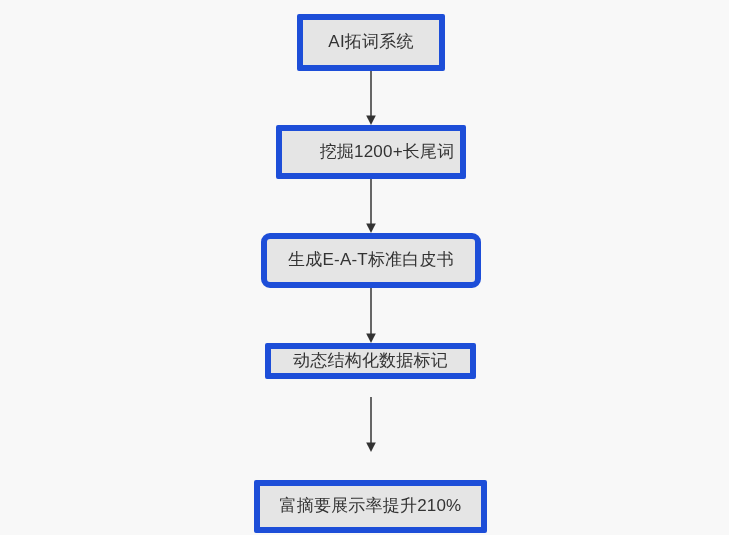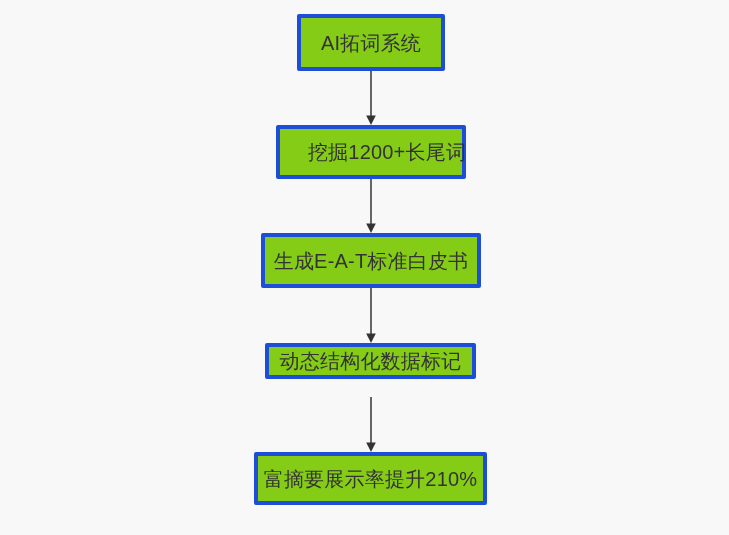--- a/index.html
+++ b/index.html
@@ -14,28 +14,28 @@
     overflow: hidden;
   }
   #flowchart {
     position: relative;
     width: 729px;
     height: 535px;
   }
   .node {
     position: absolute;
     box-sizing: border-box;
-    background: #84cc16;
-    border: 4px solid #1d4ed8;
+    background: #e5e5e5;
+    border: 6px solid #1d4ed8;
     border-radius: 2px;
     display: flex;
     align-items: center;
     justify-content: center;
     color: #333333;
-    font-size: 20px;
+    font-size: 17px;
     line-height: 1.2;
     letter-spacing: 0.2px;
     white-space: nowrap;
   }
   .edge-svg {
     position: absolute;
     left: 0;
     top: 0;
     width: 729px;
     height: 535px;
@@ -75,25 +75,25 @@
   </svg>
 
   <div class="node" style="left:297px; top:14px; width:148px; height:57px;">
     <span>AI拓词系统</span>
   </div>
 
   <div class="node" style="left:276px; top:125px; width:190px; height:54px;padding-left:32px;">
     <span>挖掘1200+长尾词</span>
   </div>
 
-  <div class="node" style="left:261px; top:233px; width:220px; height:55px;">
+  <div class="node" style="left:261px; top:233px; width:220px; height:55px;border-radius:9px;">
     <span>生成E-A-T标准白皮书</span>
   </div>
 
   <div class="node" style="left:265px; top:343px; width:211px; height:36px;">
     <span>动态结构化数据标记</span>
   </div>
 
-  <div class="node" style="left:254px; top:452px; width:233px; height:53px;">
+  <div class="node" style="left:254px; top:480px; width:233px; height:53px;">
     <span>富摘要展示率提升210%</span>
   </div>
 
 </div>
 
 </body></html>

